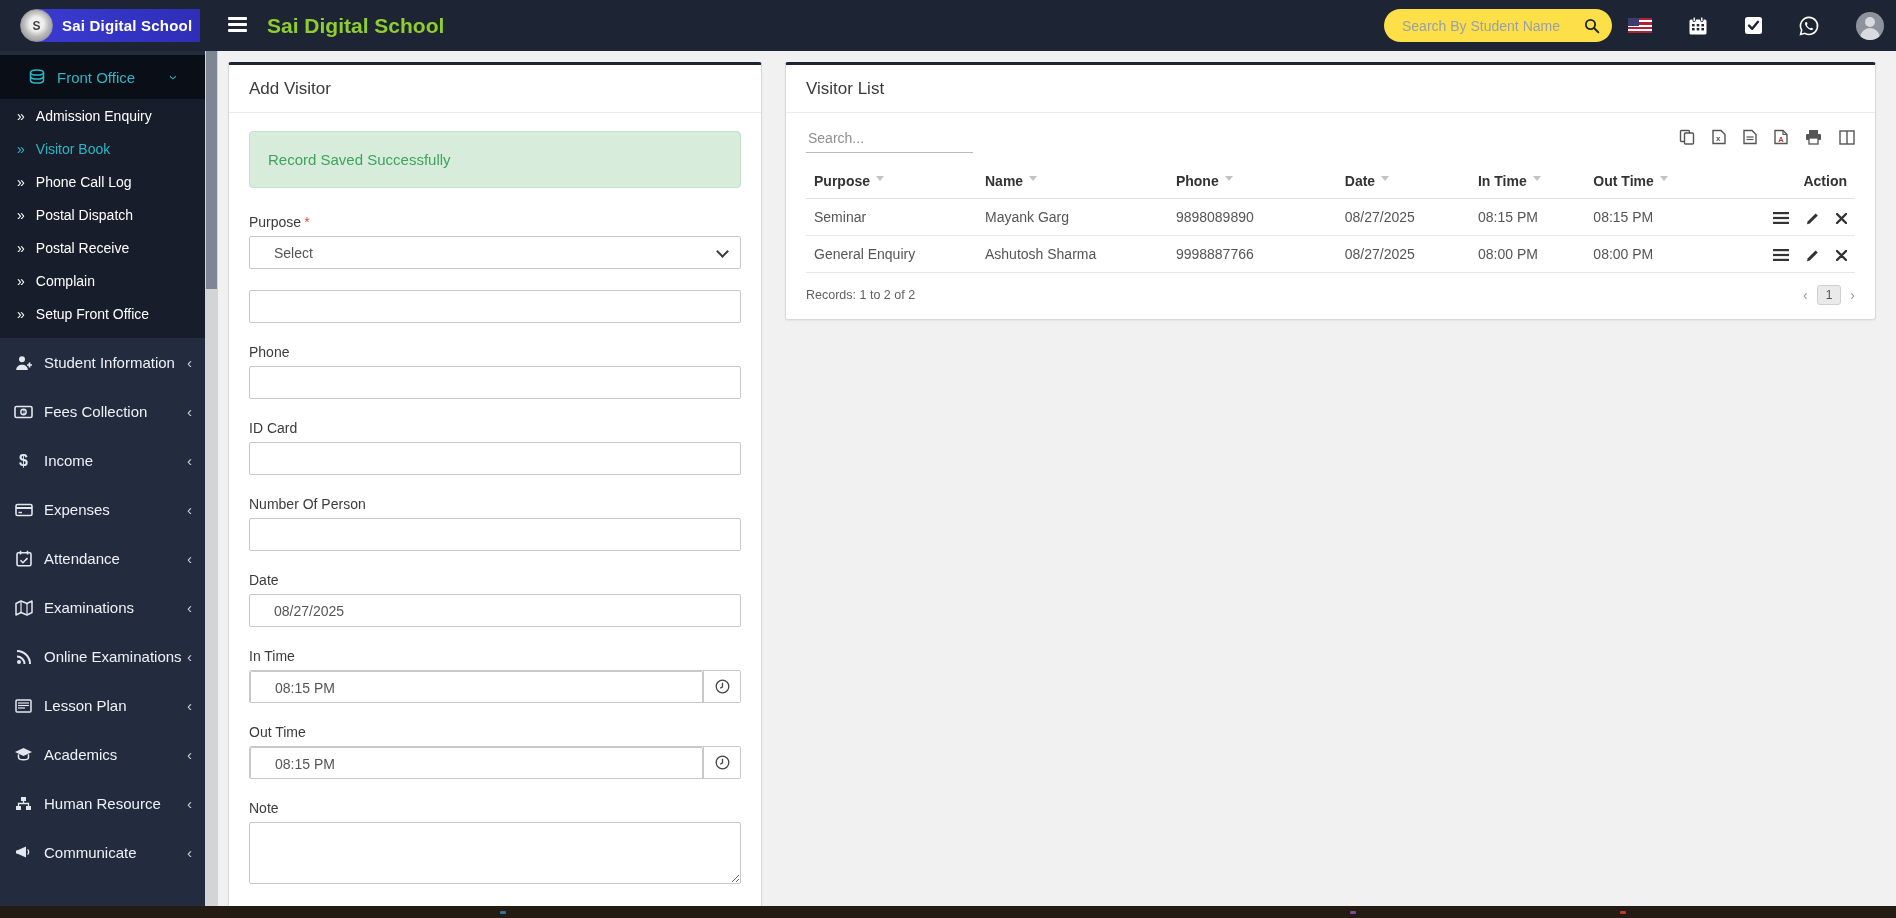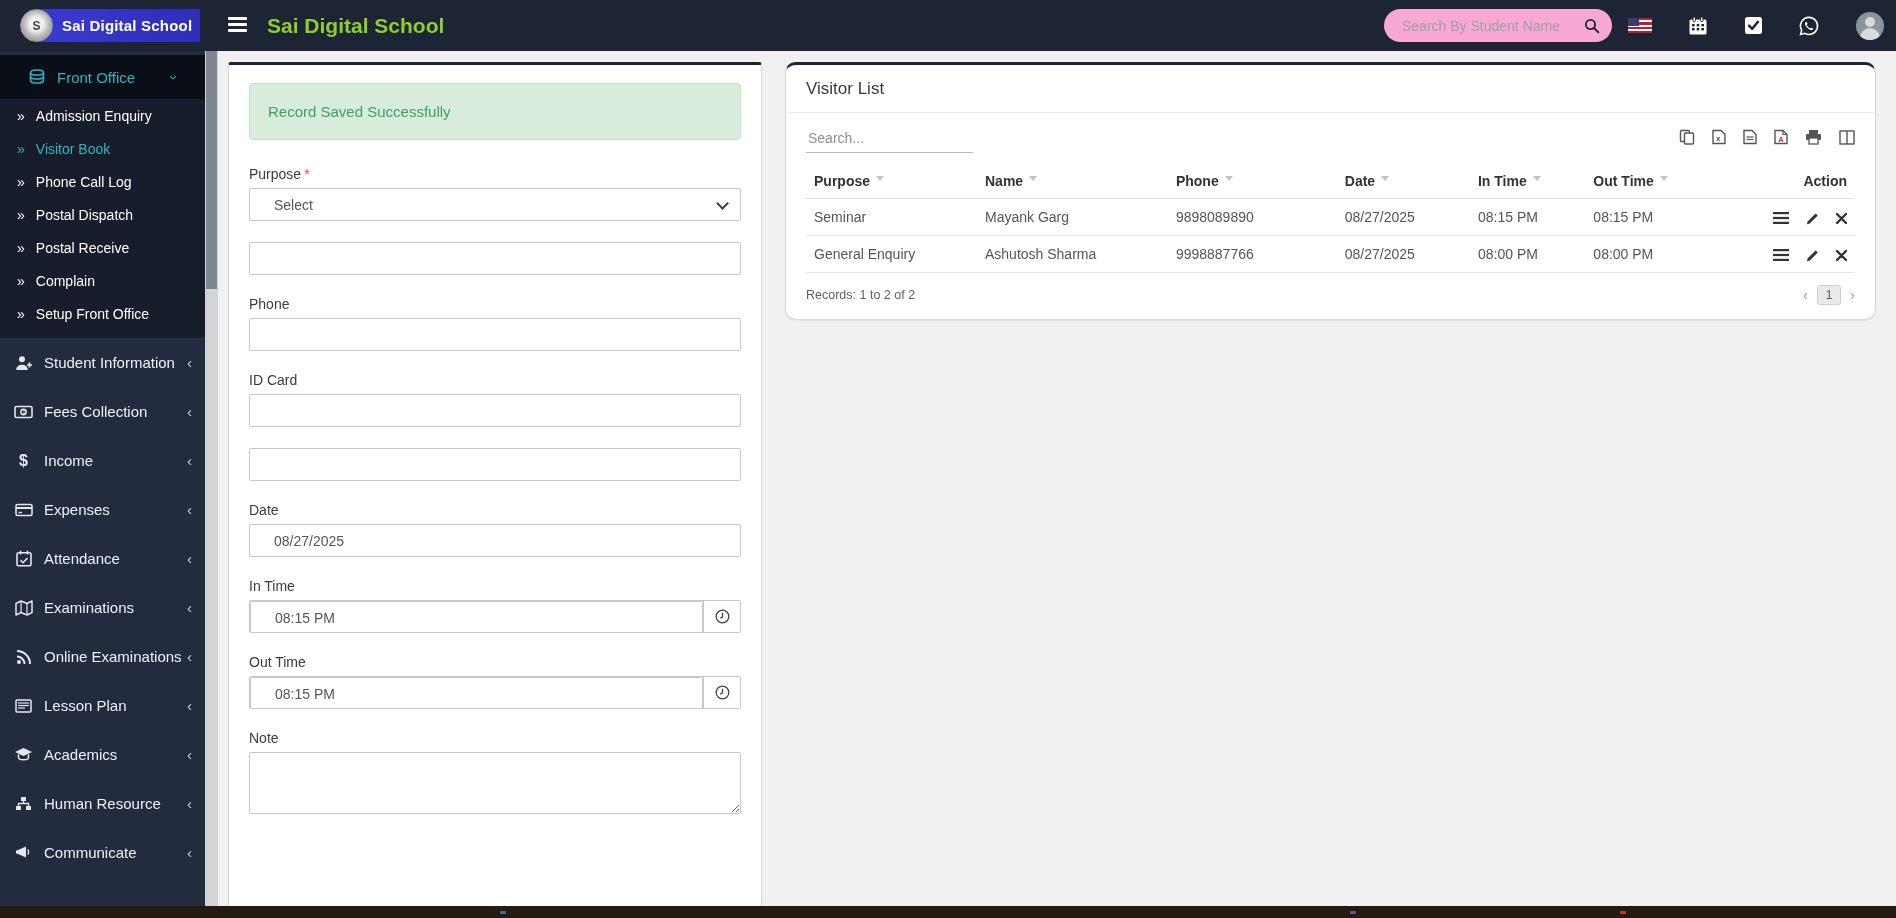--- a/index.html
+++ b/index.html
@@ -18,21 +18,21 @@
   .logo-box span { color:#fff; font-size:15px; font-weight:bold; letter-spacing:.2px; }
   .logo-badge { position:absolute; left:20px; top:9px; width:33px; height:33px; border-radius:50%;
     background:radial-gradient(circle at 50% 45%, #efefef 0 30%, #b9b9b9 55%, #7d7d7d 100%);
     border:1px solid #999; z-index:2; display:flex; align-items:center; justify-content:center;
     color:#444; font-size:12px; font-weight:bold; }
   .hamburger { position:absolute; left:228px; top:17px; width:19px; cursor:pointer; }
   .hamburger i { display:block; height:3px; background:#fff; margin-bottom:3px; border-radius:1px; }
   .app-title { position:absolute; left:267px; top:0; line-height:51px;
     color:var(--title-green,#8fce2e); font-size:21px; font-weight:bold; }
   .search-pill { position:absolute; left:1384px; top:9px; width:228px; height:33px;
-    background:#f9a8d4; border-radius:17px; display:flex; align-items:center; padding:0 12px 0 16px; }
+    background:#fde047; border-radius:17px; display:flex; align-items:center; padding:0 12px 0 16px; }
   .search-pill input { flex:1; border:none; outline:none; font-size:14px; color:#444;
     font-family:"Liberation Sans",sans-serif; background:transparent; min-width:0; }
   .search-pill input::placeholder { color:#9aa0a6; }
   .hdr-icons { position:absolute; right:12px; top:0; height:51px; width:256px;
     display:flex; align-items:center; justify-content:space-between; }
   .flag { width:24px; height:15px; position:relative;
     background:repeating-linear-gradient(180deg,#b22234 0 2.2px,#fff 2.2px 4.3px); }
   .flag i { position:absolute; left:0; top:0; width:11px; height:8px; background:#3c3b6e; }
   .avatar { width:28px; height:28px; border-radius:50%; background:#8d939c; position:relative; overflow:hidden; }
   .avatar::before { content:""; position:absolute; left:9px; top:5px; width:10px; height:10px;
@@ -67,21 +67,21 @@
   .side-scroll { position:absolute; top:51px; left:205px; width:13px; height:867px; background:#d3d4d6; z-index:10; }
   .side-scroll .thumb { position:absolute; top:0; left:1px; width:11px; height:238px; background:#7e8694; }
 
   
   .card { position:absolute; background:#fff; border:1px solid #d9d9d9;
     border-top:3px solid var(--header-bg,#1d2434); border-radius:3px;
     box-shadow:0 1px 2px rgba(0,0,0,.06); }
   .card-title { font-size:17px; font-weight:500; color:#3a3a3a; padding:14px 20px 13px;
     border-bottom:1px solid #ececec; }
   #addVisitorCard { left:228px; top:62px; width:534px; height:850px; }
-  #visitorListCard { left:785px; top:62px; width:1091px; height:258px;border-radius:11px; }
+  #visitorListCard { left:785px; top:62px; width:1091px; height:258px; }
   .card-body { padding:18px 20px; }
 
   
   .alert-success { background:var(--alert-bg,#d7ecdb); border:1px solid var(--alert-border,#c3e2cb);
     color:var(--alert-text,#3da35e); font-size:15px; border-radius:4px; padding:19px 18px; margin-bottom:26px; }
   .fgroup { margin-bottom:21px; }
   .fgroup label { display:block; font-size:14px; font-weight:normal; color:#3b3b3b; margin-bottom:6px; }
   .req { color:var(--required-red,#e74c3c); margin-left:3px; }
   .fgroup input[type=text], .fgroup select, .fgroup textarea {
     width:100%; height:33px; border:1px solid #c8c8c8; border-radius:2px; padding:0 24px;
@@ -351,20 +351,21 @@
     <span class="mlabel">Communicate</span>
     <span class="chev">‹</span>
   </div>
 </div>
 
 <div class="side-scroll">
   <div class="thumb"></div>
 </div>
 
 <div class="card" id="addVisitorCard">
+  <div class="card-title">Add Visitor</div>
   <div class="card-body">
     <div class="alert-success">Record Saved Successfully</div>
 
     <div class="fgroup">
       <label><span>Purpose</span><span class="req">*</span></label>
       <div class="selwrap">
         <select>
           <option>Select</option>
         </select>
       </div>
@@ -378,20 +379,21 @@
       <label>Phone</label>
       <input type="text" value="" style="">
     </div>
 
     <div class="fgroup">
       <label>ID Card</label>
       <input type="text" value="" style="">
     </div>
 
     <div class="fgroup">
+      <label>Number Of Person</label>
       <input type="text" value="" style="">
     </div>
 
     <div class="fgroup">
       <label>Date</label>
       <input type="text" value="08/27/2025" style="">
     </div>
 
     <div class="fgroup">
       <label>In Time</label>

